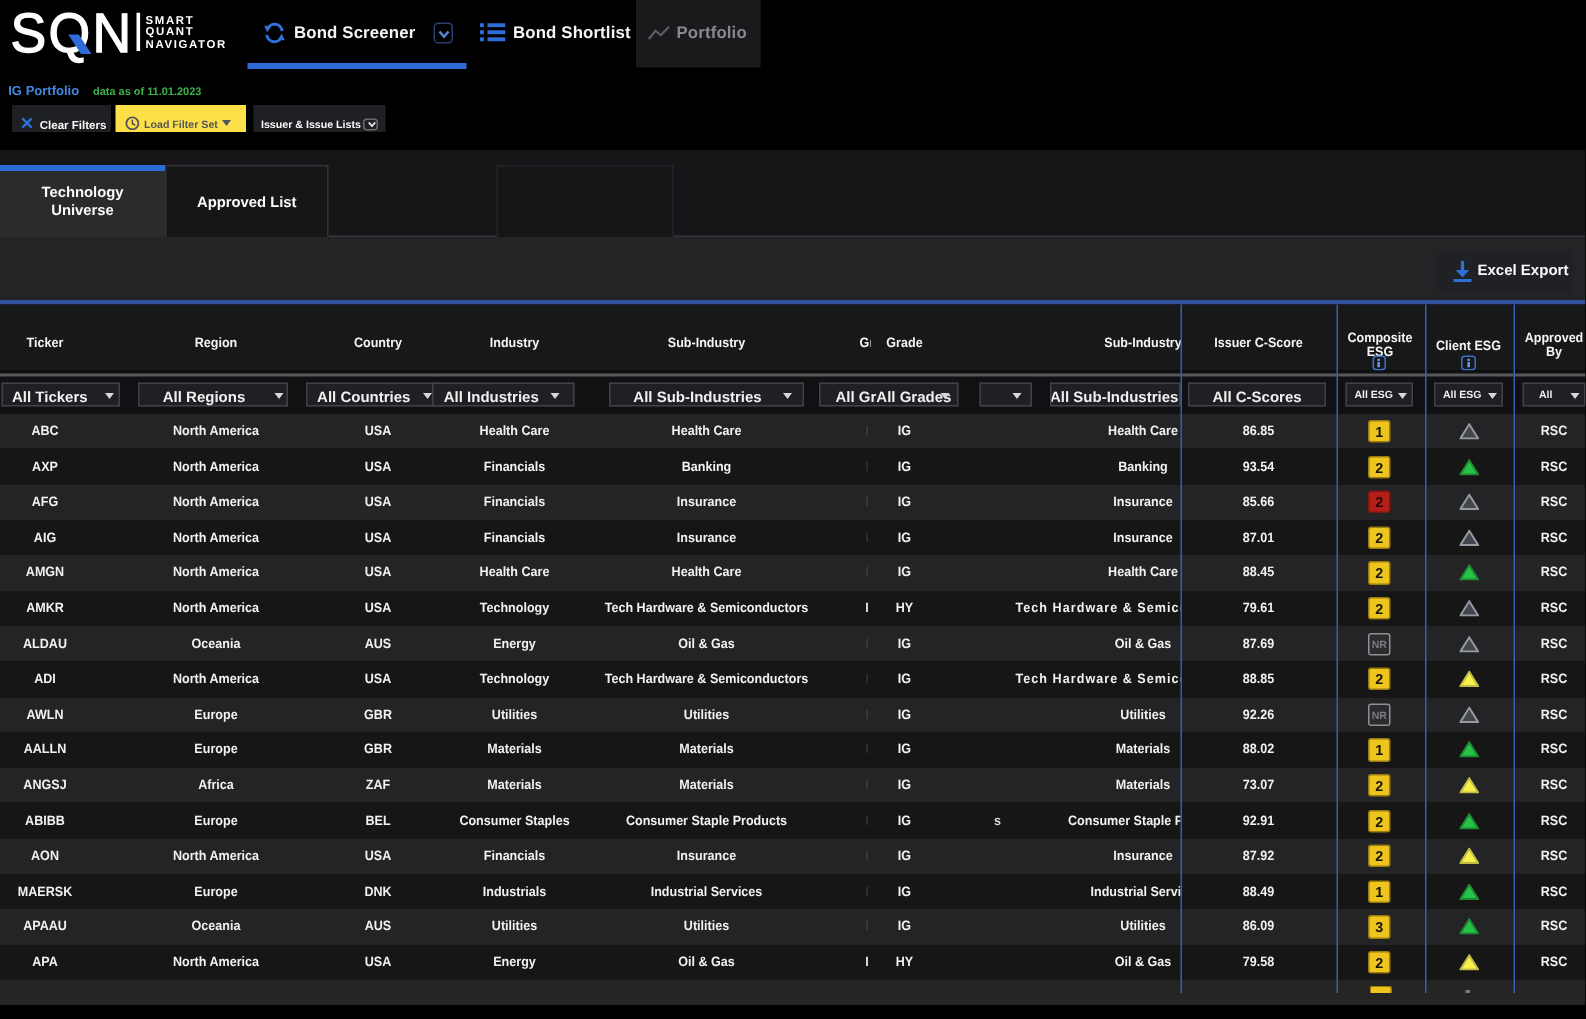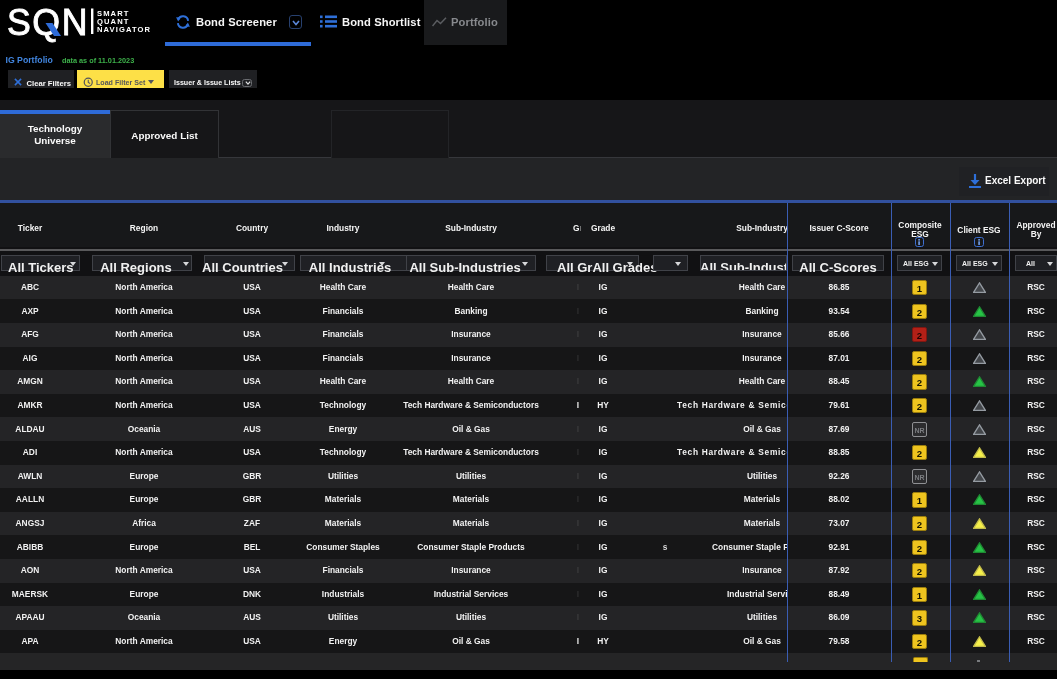--- a/index.html
+++ b/index.html
@@ -34,21 +34,21 @@
 #search span { position:absolute; left:9px; top:8px; font-size:10.4px; font-weight:400; color:#84868b; }
 #excel { position:absolute; left:959px; top:166.5px; width:90px; height:29px; background:#202124; }
 
 
 #hdrline { position:absolute; left:0; top:200.4px; width:1057px; height:2.2px; background:#32519f; }
 #hdr { position:absolute; left:0; top:202.6px; width:1057px; height:44.6px; background:#17181a; }
 .h1 { position:absolute; top:222.8px; transform:translateX(-50%) scaleX(0.93); font-size:9px; white-space:nowrap; color:#f5f5f5; }
 #filters { position:absolute; left:0; top:247.2px; width:1057px; height:28.6px; background:#111113; }
 #fsep { position:absolute; left:0; top:249.4px; width:1057px; height:2px; background:#59595b; }
 .fb { position:absolute; top:255px; height:15.8px; background:#1f2024; border:1px solid #404248; }
-.ft { position:absolute; top:3.6px; width:100%; text-align:center; font-size:13px; color:#f0f0f0; white-space:nowrap; }
+.ft { position:absolute; top:3.6px; width:100%; text-align:center; font-size:10px; color:#f0f0f0; white-space:nowrap; }
 .chev { position:absolute; top:5.8px; width:0; height:0; border-left:3.6px solid transparent; border-right:3.6px solid transparent; border-top:4.6px solid #d7d8da; }
 
 
 .row { position:absolute; left:0; width:1057px; height:23.6px; }
 .rl { background:#242426; }
 .rd { background:#161617;text-decoration:underline; }
 .bc { position:absolute; top:6.2px; transform:translateX(-50%) scaleX(0.93); font-size:9px; white-space:nowrap; color:#f2f2f2; }
 .s2clip { position:absolute; left:640px; top:0; width:147px; height:23.6px; overflow:hidden; }
 .s2l { position:absolute; top:6.2px; font-size:9px; transform:scaleX(0.93); transform-origin:left center; white-space:nowrap; color:#f2f2f2; }
 .s2clip .s2l { left:0; }
@@ -188,21 +188,21 @@
       <span class="chev" style="left:68px"></span>
     </div>
   <div class="fb" style="left:92px;width:100px">
       <span class="ft" style="left:-6px">All Regions</span>
       <span class="chev" style="left:89.5px"></span>
     </div>
   <div class="fb" style="left:204px;width:91px">
       <span class="ft" style="left:-7px">All Countries</span>
       <span class="chev" style="left:77px"></span>
     </div>
-  <div class="fb" style="left:300px;width:116px">
+  <div class="fb" style="left:288px;width:95px">
       <span class="ft" style="left:-8px">All Industries</span>
       <span class="chev" style="left:78px"></span>
     </div>
   <div class="fb" style="left:406px;width:130px">
       <span class="ft" style="left:-6px">All Sub-Industries</span>
       <span class="chev" style="left:115px"></span>
     </div>
   <div class="fb" style="left:546px;width:93px">
       <span class="ft" style="text-align:left;left:10px">All GrAll Grades</span>
       <span class="chev" style="left:80px"></span>

